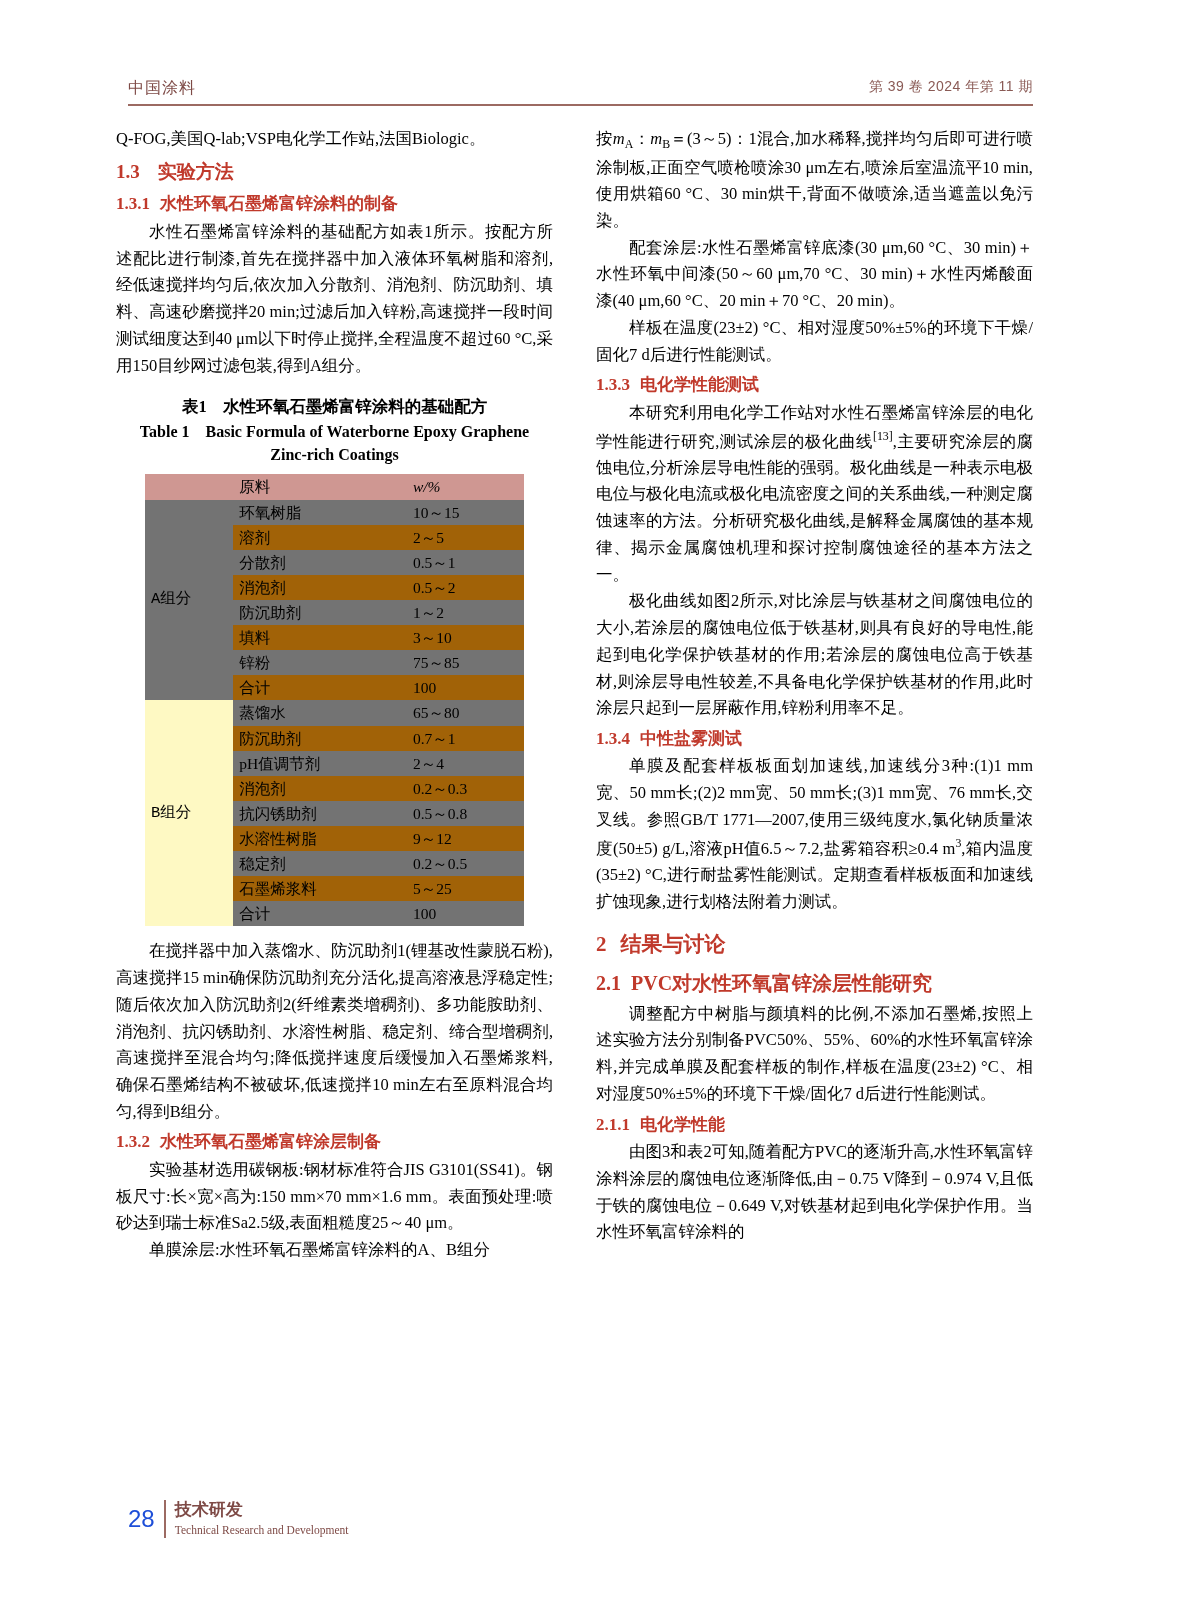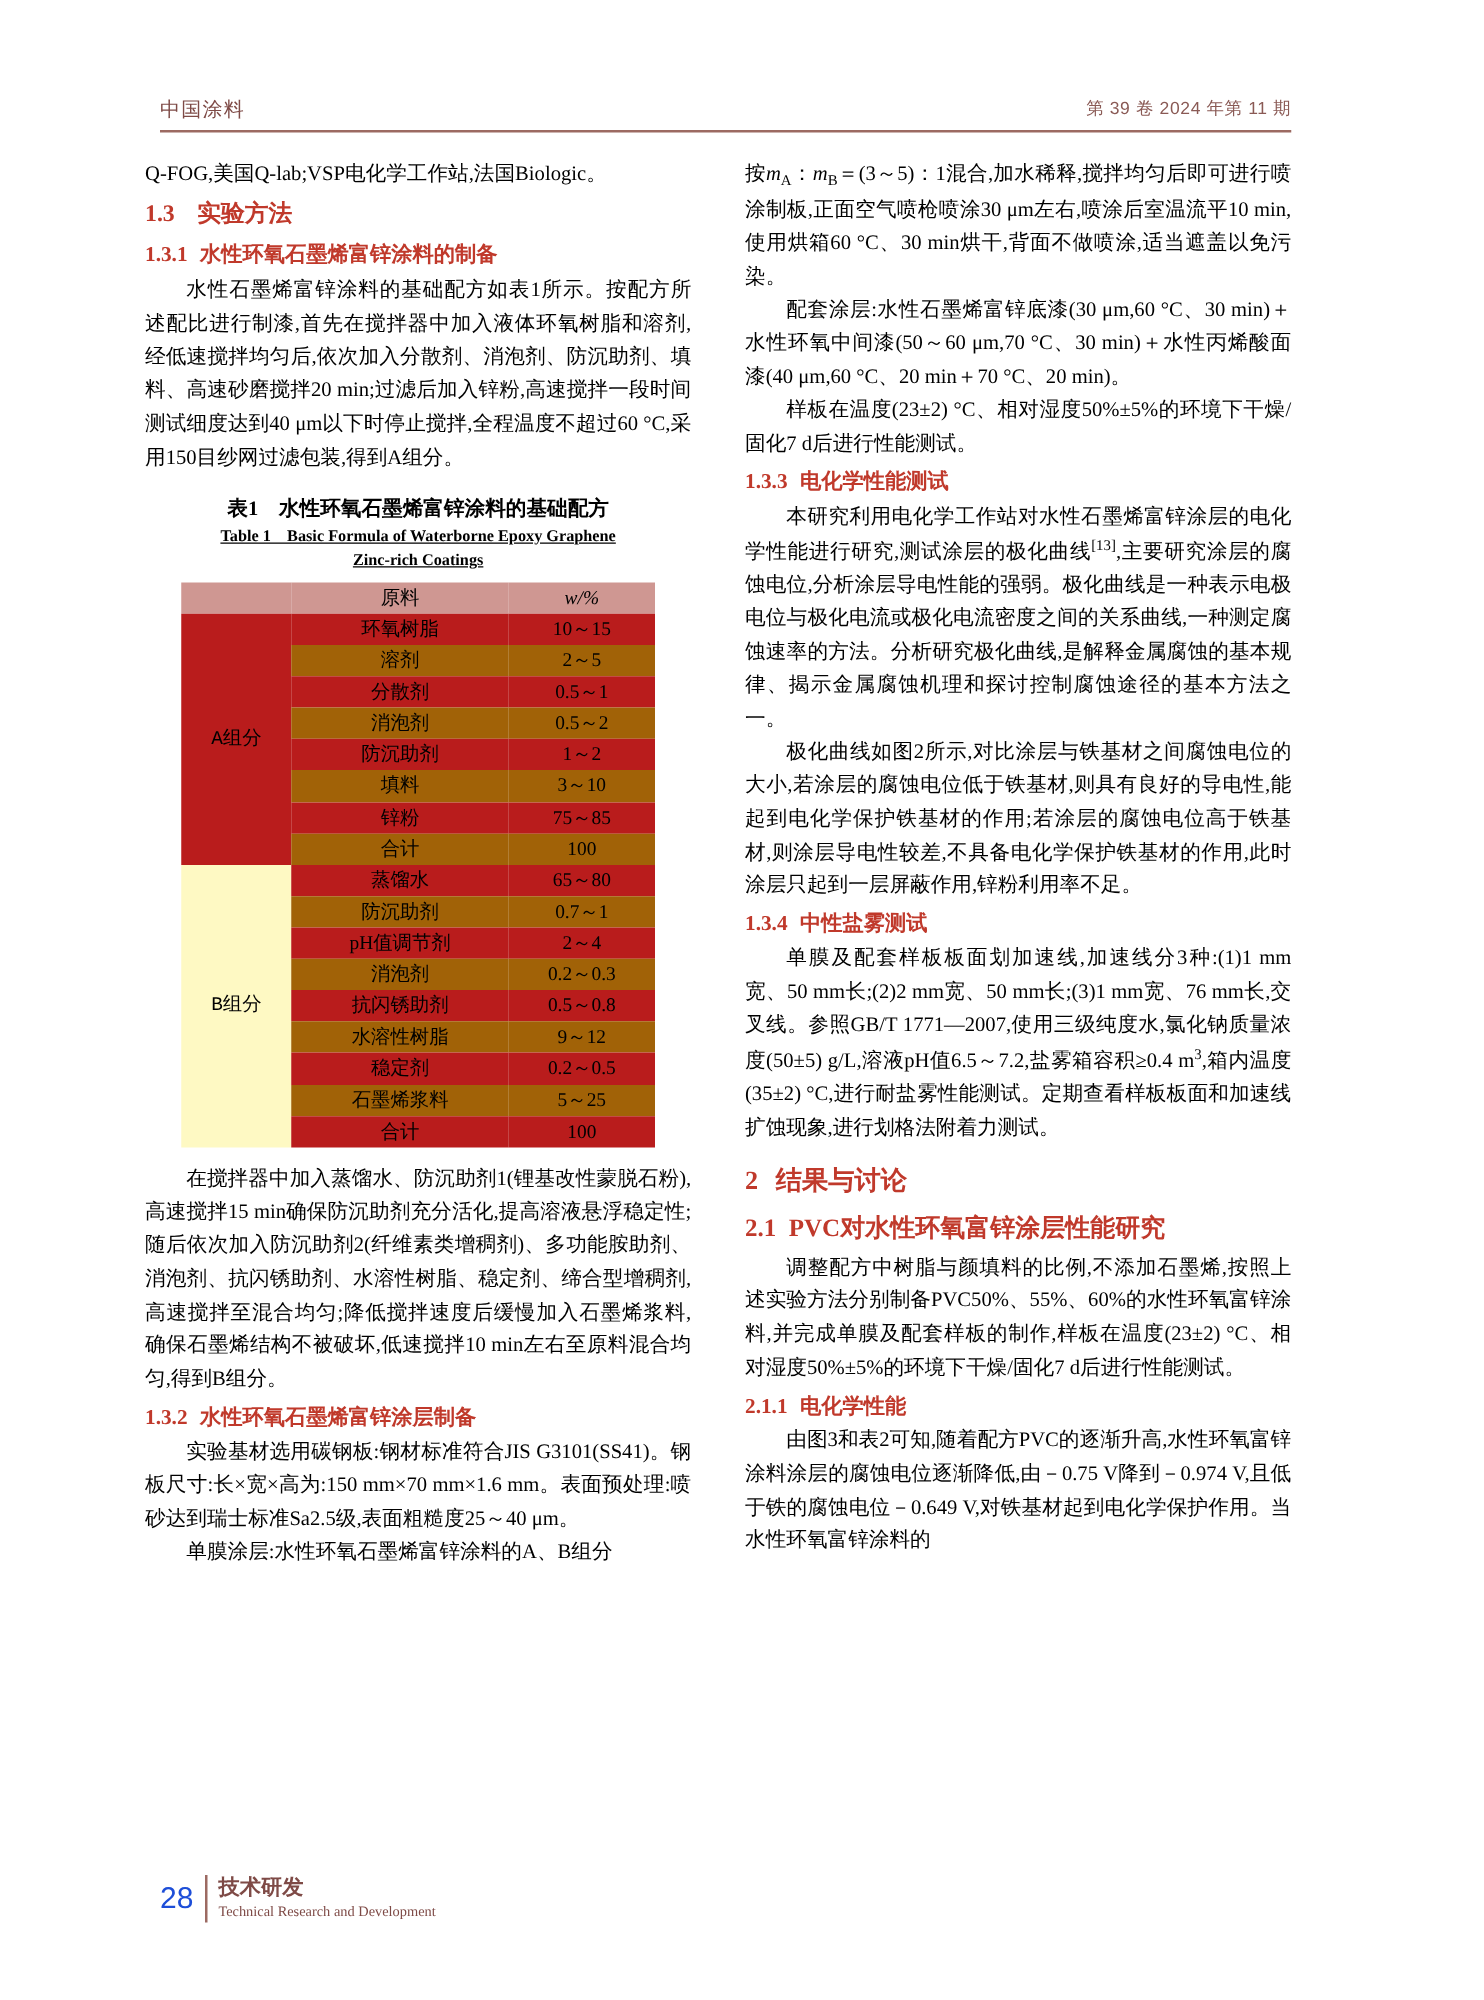--- a/index.html
+++ b/index.html
@@ -115,44 +115,42 @@
   .tbl-title {
     text-align: center;
     font-weight: bold;
     font-size: 16.5px;
     line-height: 1.5;
     text-indent: 0;
   }
   .tbl-title-en {
     text-align: center;
     font-weight: bold;
-    font-size: 13px;
+    font-size: 16px;
     line-height: 1.45;
     text-indent: 0;
     font-family: "Liberation Serif", serif;
-    text-decoration: underline;
   }
   table.formula {
     border-collapse: collapse;
     width: 379px;
     margin: 8px auto 0 auto;
     font-size: 15.5px;
   }
   table.formula td {
     height: 24px;
     padding: 0 6px;
-    text-align: center;
     vertical-align: middle;
   }
   table.formula tr.head td {
     background: #cf9792;
     font-weight: normal;
   }
   table.formula tr.odd td { background: #a16207; }
-  table.formula tr.even td { background: #b91c1c; }
+  table.formula tr.even td { background: #737373; }
   table.formula td.group {
     background: #e8c0bb;
     width: 84px;
     font-family: Liberation Mono, monospace;
   }
   table.formula td.group.white { background: #fef9c3; }
   table.formula td.name { width: 180px; }
   table.formula td.val  { width: 115px; }
   table.formula tr.head td.group { background: #cf9792; }
 

